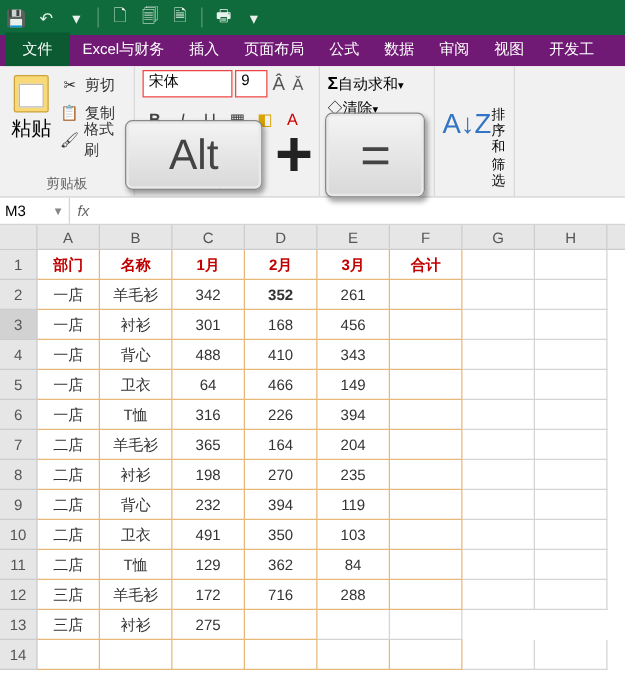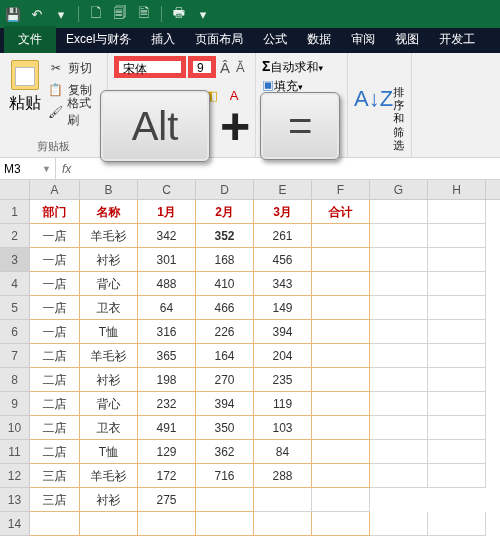--- a/index.html
+++ b/index.html
@@ -2,41 +2,41 @@
 <html><head>
 <meta charset="utf-8">
 <style>
 * { box-sizing: border-box; margin: 0; padding: 0; font-family: "Microsoft YaHei", sans-serif; }
 body { width: 500px; height: 547px; background: #fff; overflow: hidden; font-size: 12px; }
 
 .titlebar { background: #0f6b3b; height: 28px; display: flex; align-items: center; padding: 0 6px; gap: 10px; color: #fff; }
 .titlebar .icon { width: 14px; height: 14px; display: flex; align-items: center; justify-content: center; font-size: 13px; opacity: 0.9; }
 .titlebar .sep { width: 1px; height: 16px; background: rgba(255,255,255,0.3); }
 
-.tabs { background: #0f172a; height: 25px; display: flex; align-items: flex-end; }
+.tabs { background: #701a75; height: 25px; display: flex; align-items: flex-end; }
 .tab { color: #fff; padding: 5px 10px 5px 10px; font-size: 12px; cursor: pointer; }
 .tab.active { background: #f1f1f1; color: #1a7c47; }
 .tab.file { background: #0c5a31; margin-left: 4px; padding-left:14px; padding-right:14px;}
 
 .ribbon { background: #f1f1f1; height: 105px; border-bottom: 1px solid #d4d4d4; display: flex; position: relative; }
 .group { border-right: 1px solid #d9d9d9; padding: 3px 6px 2px 6px; display: flex; flex-direction: column; justify-content: space-between; }
 .group-label { text-align: center; font-size: 11px; color: #666; padding: 2px 0 1px 0; }
 .group-body { flex: 1; display: flex; gap: 4px; }
 
 .paste-btn { display: flex; flex-direction: column; align-items: center; justify-content: flex-start; width: 40px; padding-top:4px; cursor:pointer;}
 .paste-btn .ic { width: 28px; height: 30px; background: #f9d877; border: 1px solid #caa43a; border-radius: 2px; position: relative; }
 .paste-btn .ic::after { content:""; position:absolute; top:6px; left:3px; right:3px; bottom:3px; background:#fff; border:1px solid #bbb;}
 .paste-btn span { font-size: 16px; margin-top: 3px; }
 
 .mini-btns { display: flex; flex-direction: column; gap: 2px; justify-content: flex-start; padding-top:2px;}
 .mini { display: flex; align-items: center; gap: 4px; font-size: 12px; cursor: pointer; height:20px; color:#333;}
 .mini .mi { width: 16px; height: 16px; display:inline-flex; align-items:center; justify-content:center; font-size:12px;}
 
 .font-group .row1 { display: flex; gap: 2px; align-items:center;}
-.font-select { border: 5px solid #ef4444; background: #fff; height: 22px; font-size: 12px; padding: 0 14px 0 4px; position: relative; }
+.font-select { border: 1px solid #ef4444; background: #fff; height: 22px; font-size: 12px; padding: 0 14px 0 4px; position: relative; }
 .fs-name { width: 72px; }
 .fs-size { width: 26px; text-align:left;}
 .aa { font-size: 13px; color:#555; padding:0 2px; cursor:pointer;}
 .aa.big{font-size:15px;}
 .row2 { display:flex; gap:2px; margin-top:3px; align-items:center;}
 .fbtn { width:20px; height:20px; display:flex; align-items:center; justify-content:center; cursor:pointer; color:#444; font-size:13px;}
 .sigma { font-size:14px; font-weight:bold;}
 
 .sort-btn { display:flex; align-items:flex-start; width:48px; padding-top:2px; cursor:pointer;margin-top:28px;}
 .sort-btn .sic { font-size:22px; color:#3173c5;}
@@ -55,21 +55,21 @@
 .rows { }
 .row { display: flex; height: 24px; }
 .rh { width: 30px; border-right: 1px solid #ccc; border-bottom: 1px solid #ccc; background: #e6e6e6; text-align: center; font-size: 12px; color: #555; line-height: 24px; }
 .cell { border-right: 1px solid #d4d4d4; border-bottom: 1px solid #d4d4d4; font-size: 12px; line-height: 24px; text-align: center; color: #333; }
 .tblcell { border-right: 1px solid #e8b878; border-bottom: 1px solid #e8b878; }
 .hdr { color: #c00000; font-weight: bold; }
 .rh.sel { background:#d2d2d2;}
 
 .key-overlay { position: absolute; top: 90px; left: 100px; display: flex; align-items: center; gap: 10px; z-index: 50; pointer-events:none;}
 .key { background: linear-gradient(#f4f4f4,#d8d8d8); border: 1px solid #888; border-radius: 6px; box-shadow: 2px 3px 4px rgba(0,0,0,0.35), inset 0 0 0 2px #e8e8e8; display: flex; align-items: center; justify-content: center; font-family: Arial, sans-serif; color: #444; }
-.key.alt { width: 110px; height: 72px; font-size: 40px; }
+.key.alt { width: 110px; height: 56px; font-size: 34px; }
 .plus { font-size: 52px; font-weight: bold; color: #222; }
 .key.eq { width: 80px; height: 68px; font-size: 42px; }
 </style>
 </head>
 <body>
 
 <div class="titlebar">
   <span class="icon">💾</span>
   <span class="icon">↶</span>
   <span class="icon">▾</span>
@@ -141,21 +141,20 @@
         <div class="fbtn" style="color:#d9a400;">◧</div>
         <div class="fbtn" style="color:#c00;">A</div>
       </div>
     </div>
     <div class="group-label">字体</div>
   </div>
 
   <div class="group" style="width:92px;">
     <div class="group-body" style="flex-direction:column; gap:2px; padding-top:2px;">
       <div class="erow"><span class="sigma">Σ</span><span>自动求和</span><span style="font-size:9px;">▾</span></div>
-      <div class="erow"><span style="color:#3173c5;">▣</span><span>填充</span><span style="font-size:9px;">▾</span></div>
       <div class="erow"><span>◇</span><span>清除</span><span style="font-size:9px;">▾</span></div>
     </div>
     <div class="group-label">编辑</div>
   </div>
 
   <div class="group" style="width:64px;">
     <div class="group-body">
       <div class="sort-btn">
         <div class="sic">A↓Z</div>
         <span>排序和筛选</span>

